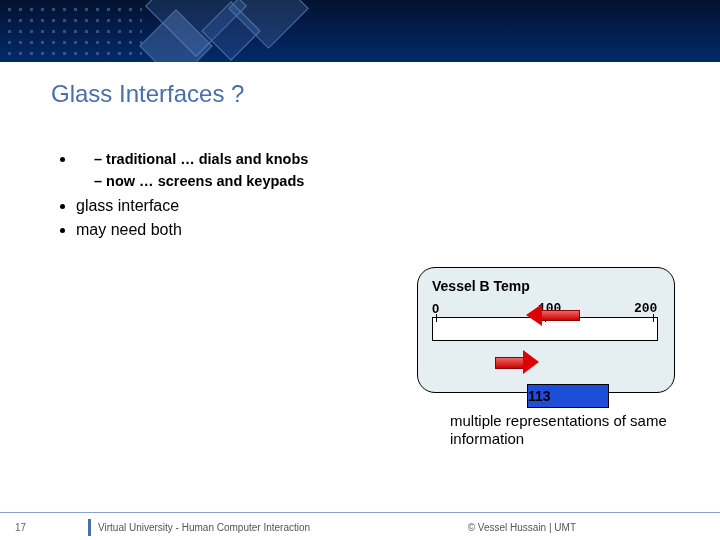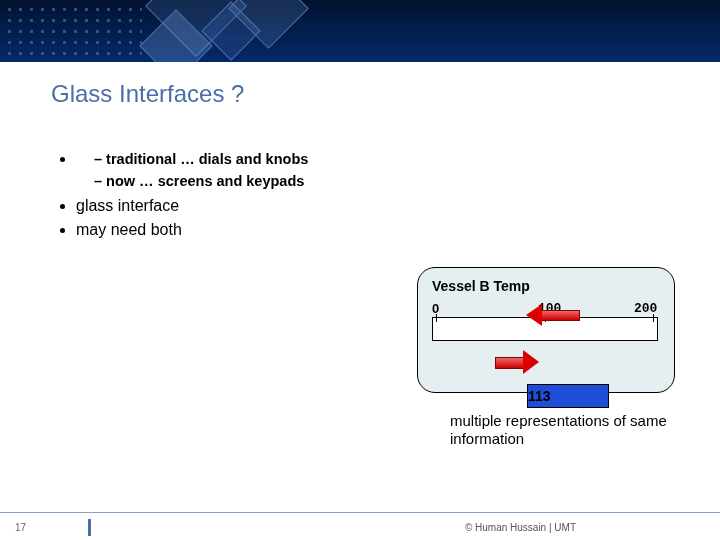--- a/index.html
+++ b/index.html
@@ -296,14 +296,15 @@
   <div class="shaft"></div>
   <div class="head"></div>
 </div>
 
 <div class="caption">multiple representations of same information</div>
 
 <div class="footer">
   <div class="footer-line"></div>
   <div class="page-num">17</div>
   <div class="vbar"></div>
-  <div class="copy">© Human Hussain | UMT</div>
+  <div class="footer-text">Virtual University - Human Computer Interaction</div>
+  <div class="copy">© Vessel Hussain | UMT</div>
 </div>
 
 </body></html>

